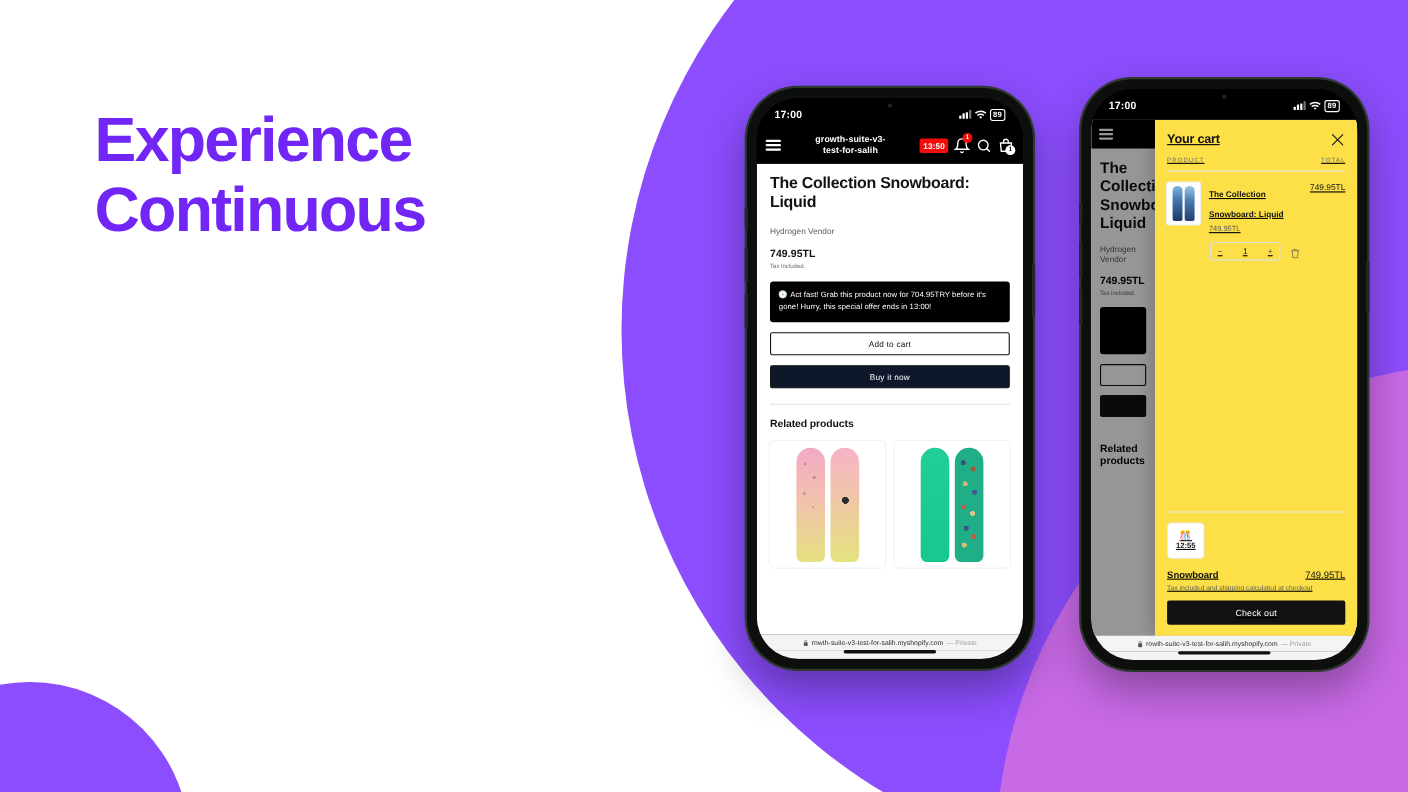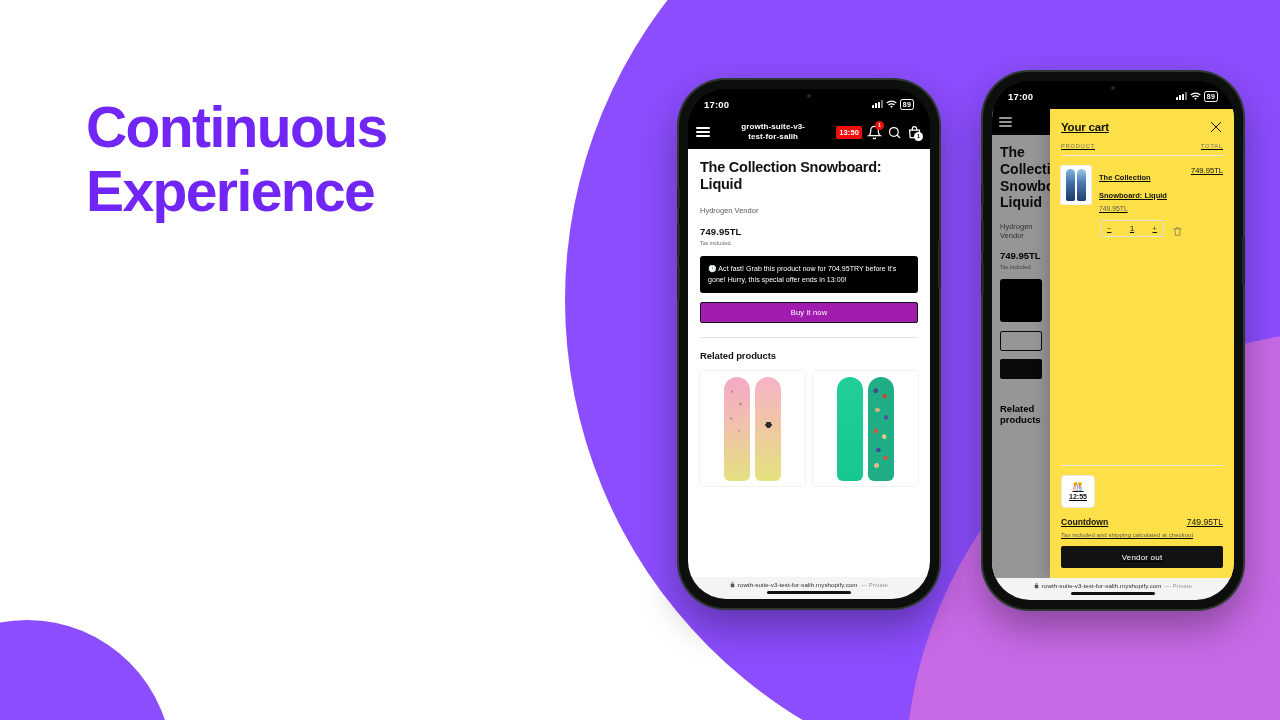--- a/index.html
+++ b/index.html
@@ -146,21 +146,21 @@
     border-radius:3px; padding:7px 8px;
     font-size:7px; line-height:1.65; letter-spacing:.05px;
   }
 
   .btn {
     margin-top:9px; width:100%; height:21px;
     display:flex; align-items:center; justify-content:center;
     font-size:7.5px; letter-spacing:.2px; border-radius:2px;
   }
   .btn.outline { border:1px solid #121212; background:#fff; color:#121212; }
-  .btn.solid { background:#a21caf; color:#fff; border:1px solid #121212; }
+  .btn.solid { background:#0f172a; color:#fff; border:1px solid #121212; }
 
   .sep { margin-top:14px; height:1px; background:#e4e4e4; }
   .related-title { margin-top:12px; font-size:9.5px; font-weight:800; color:#121212; letter-spacing:-.1px; }
   .cards { margin-top:10px; display:flex; gap:8px; }
   .card { flex:1; background:#fff; border-radius:4px; height:115px; display:flex; align-items:flex-start; justify-content:center; padding-top:6px; overflow:hidden; box-shadow:0 0 0 1px #f2f2f2; }
   .boards { display:flex; gap:5px; }
   .board { width:26px; height:104px; border-radius:13px 13px 6px 6px; position:relative; overflow:hidden; }
   .b-pink1 { background:linear-gradient(180deg,#f3a9c4 0%, #f2bfb0 42%, #e4e07f 100%); }
   .b-pink2 { background:linear-gradient(180deg,#f6b3c8 0%, #f0c6a6 45%, #e3e37e 100%); }
   .b-green1 { background:linear-gradient(180deg,#21ce99 0%, #16c78f 100%); }
@@ -288,22 +288,22 @@
 <div id="stage">
 
   <div class="bg-layer">
     <div class="blob-main"></div>
     <div class="blob-right-lower"></div>
     <div class="blob-bottom-left"></div>
   </div>
 
   <div class="copy">
     <div class="headline">
+      <div>Experience</div>
       <div>Continuous</div>
-      <div>Experience</div>
     </div>
   </div>
 
   <div class="phone p1">
     <span class="side-btn sb1"></span>
     <span class="side-btn sb2"></span>
     <span class="side-btn sb3"></span>
     <span class="side-btn sb4"></span>
 
     <div class="screen">
@@ -360,20 +360,21 @@
 
       <div class="page">
         <div class="pad">
           <div class="prod-title">The Collection Snowboard: Liquid</div>
           <div class="vendor">Hydrogen Vendor</div>
           <div class="price">749.95TL</div>
           <div class="taxnote">Tax included.</div>
 
           <div class="offer-box">🕓 Act fast! Grab this product now for 704.95TRY before it's gone! Hurry, this special offer ends in 13:00!</div>
 
+          <div class="btn outline">Add to cart</div>
           <div class="btn solid">Buy it now</div>
 
           <div class="sep"></div>
           <div class="related-title">Related products</div>
 
           <div class="cards">
             <div class="card">
               <div class="boards">
                 <div class="board b-pink1 dotsA"></div>
                 <div class="board b-pink2 dotsB"></div>
@@ -500,25 +501,25 @@
           <div class="hr2"></div>
 
           <div class="promo">
             <span class="promo-clock">
               <span class="em">🎊</span>
               <span class="tm">12:55</span>
             </span>
           </div>
 
           <div class="subtotal-row">
-            <span class="sub-l">Countdown</span>
+            <span class="sub-l">Snowboard</span>
             <span class="sub-r">749.95TL</span>
           </div>
           <div class="sub-note">Tax included and shipping calculated at checkout</div>
-          <div class="checkout">Vendor out</div>
+          <div class="checkout">Check out</div>
         </div>
       </div>
 
       <div class="urlbar">
         <svg width="5" height="7" viewBox="0 0 14 18">
             <rect x="2" y="7" width="10" height="10" rx="2" fill="#555"></rect>
             <path d="M4.5 7V5a2.5 2.5 0 0 1 5 0v2" stroke="#555" stroke-width="1.6" fill="none"></path>
           </svg>
         <span>rowth-suite-v3-test-for-salih.myshopify.com</span>
         <span class="priv">— Private</span>

